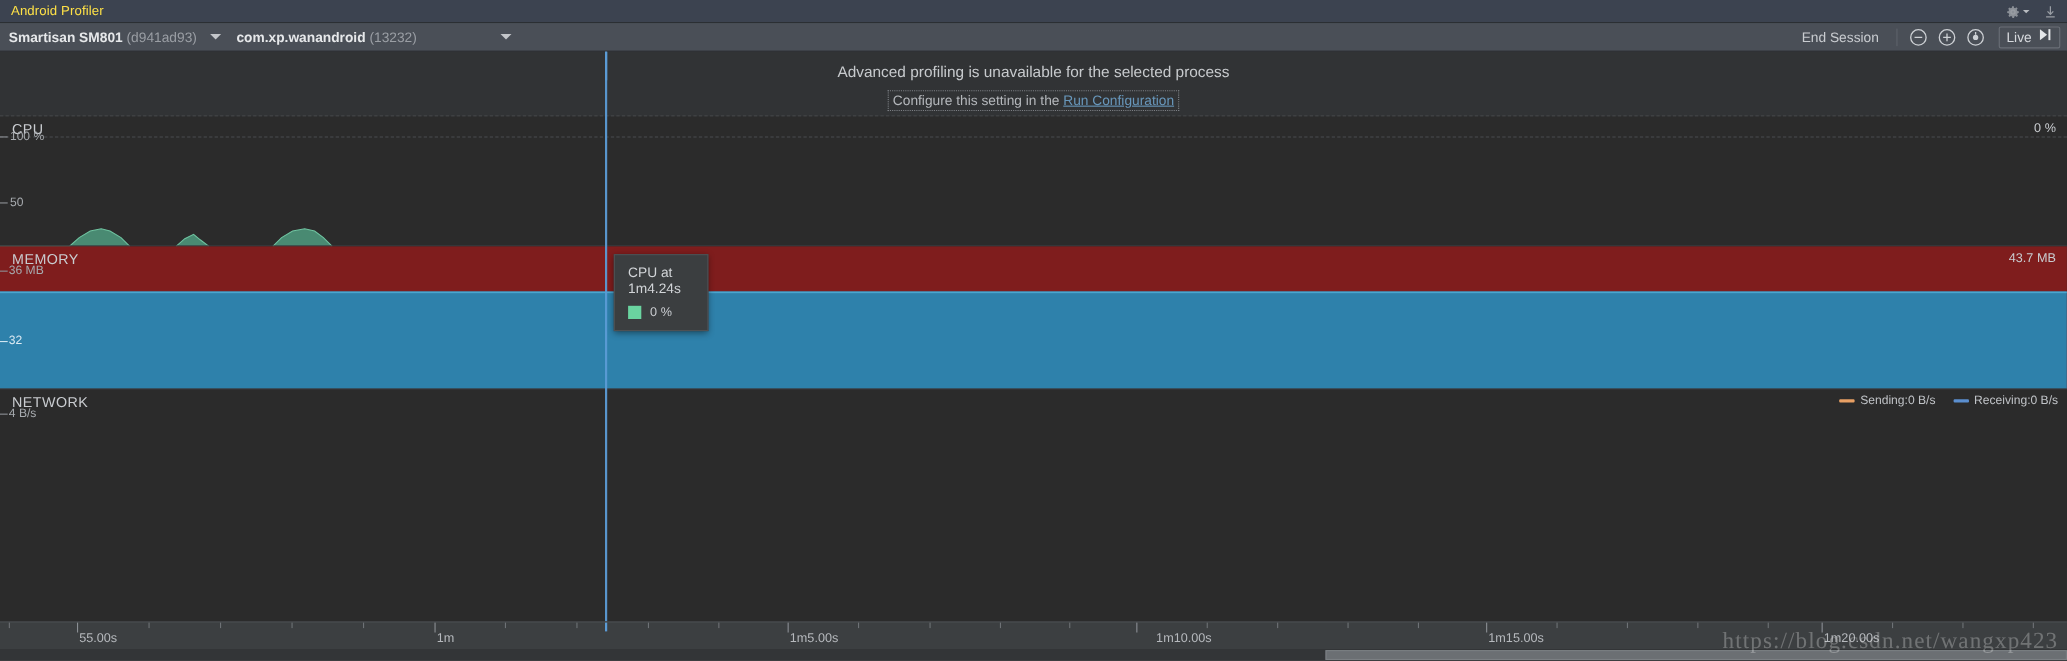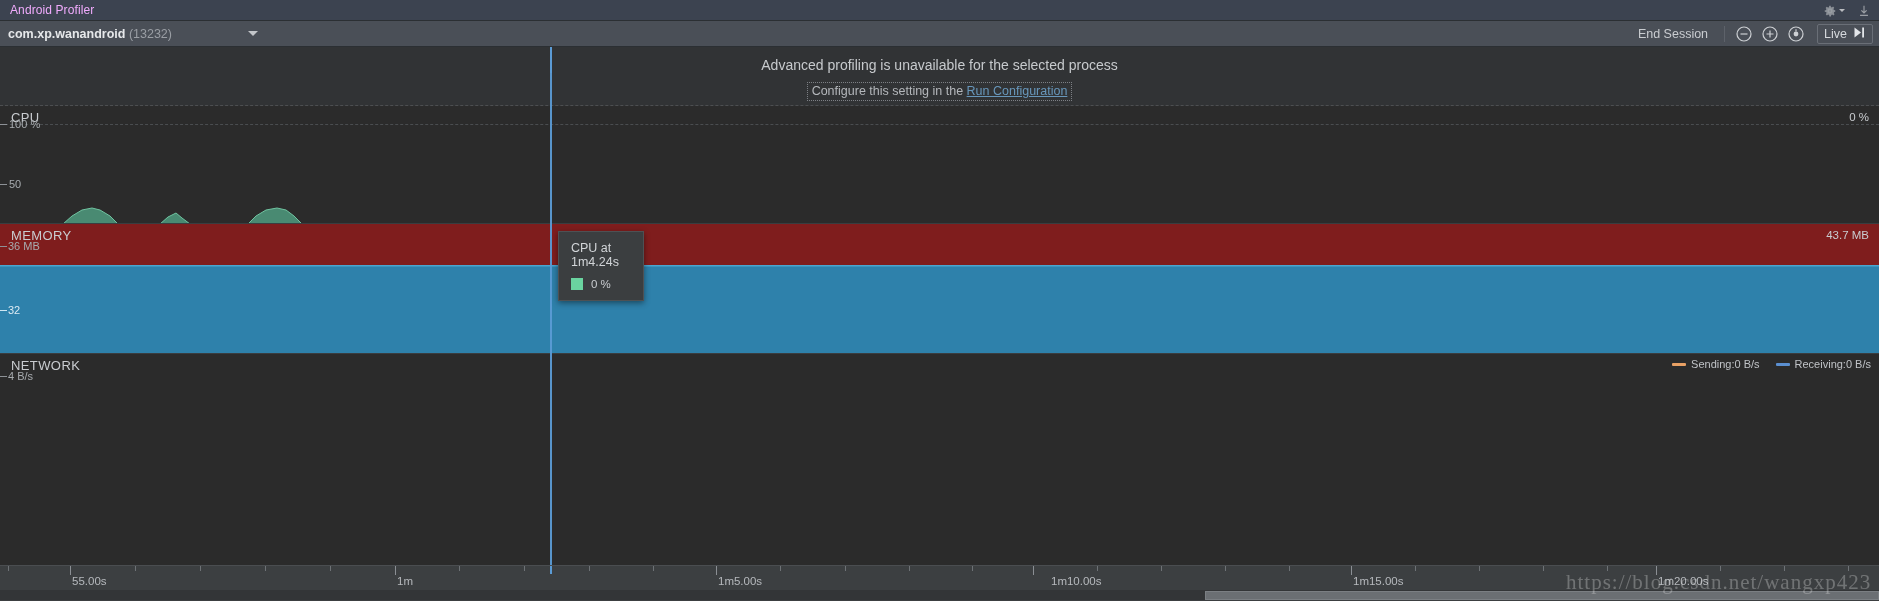--- a/index.html
+++ b/index.html
@@ -11,21 +11,21 @@
   }
 
   
   .titlebar {
     position: absolute; left: 0; top: 0; width: 1879px; height: 21px;
     background: #3c4350;
     border-bottom: 1px solid #2b2f33;
     display: flex; align-items: center;
   }
   .titlebar-label {
-    color: #f0abfc; font-size: 12px; margin-left: 10px; letter-spacing: .1px;
+    color: #fde047; font-size: 12px; margin-left: 10px; letter-spacing: .1px;
   }
   .titlebar-actions {
     position: absolute; right: 8px; top: 0; height: 21px;
     display: flex; align-items: center; gap: 12px;
   }
   .tb-icon { width: 14px; height: 14px; display: block; opacity: .75; }
 
   
   .toolbar {
     position: absolute; left: 0; top: 21px; width: 1879px; height: 26px;
@@ -208,20 +208,27 @@
     <span>
       <svg class="tb-icon" viewBox="0 0 16 16" stroke="#b9bcc0" stroke-width="1.3" fill="none">
         <path d="M8 2v8M5 7.2L8 10.3l3-3.1M3.5 13h9"></path>
       </svg>
     </span>
   </div>
 </div>
 
 <div class="toolbar">
 
+  <div class="combo device">
+    <span class="combo-text">
+      <span class="strong">Smartisan SM801</span>
+      <span class="dim">(d941ad93)</span>
+    </span>
+    <span class="combo-arrow"></span>
+  </div>
 
   <div class="combo process">
     <span class="combo-text">
       <span class="strong">com.xp.wanandroid</span>
       <span class="dim">(13232)</span>
     </span>
     <span class="combo-arrow"></span>
   </div>
 
   <div class="toolbar-right">

